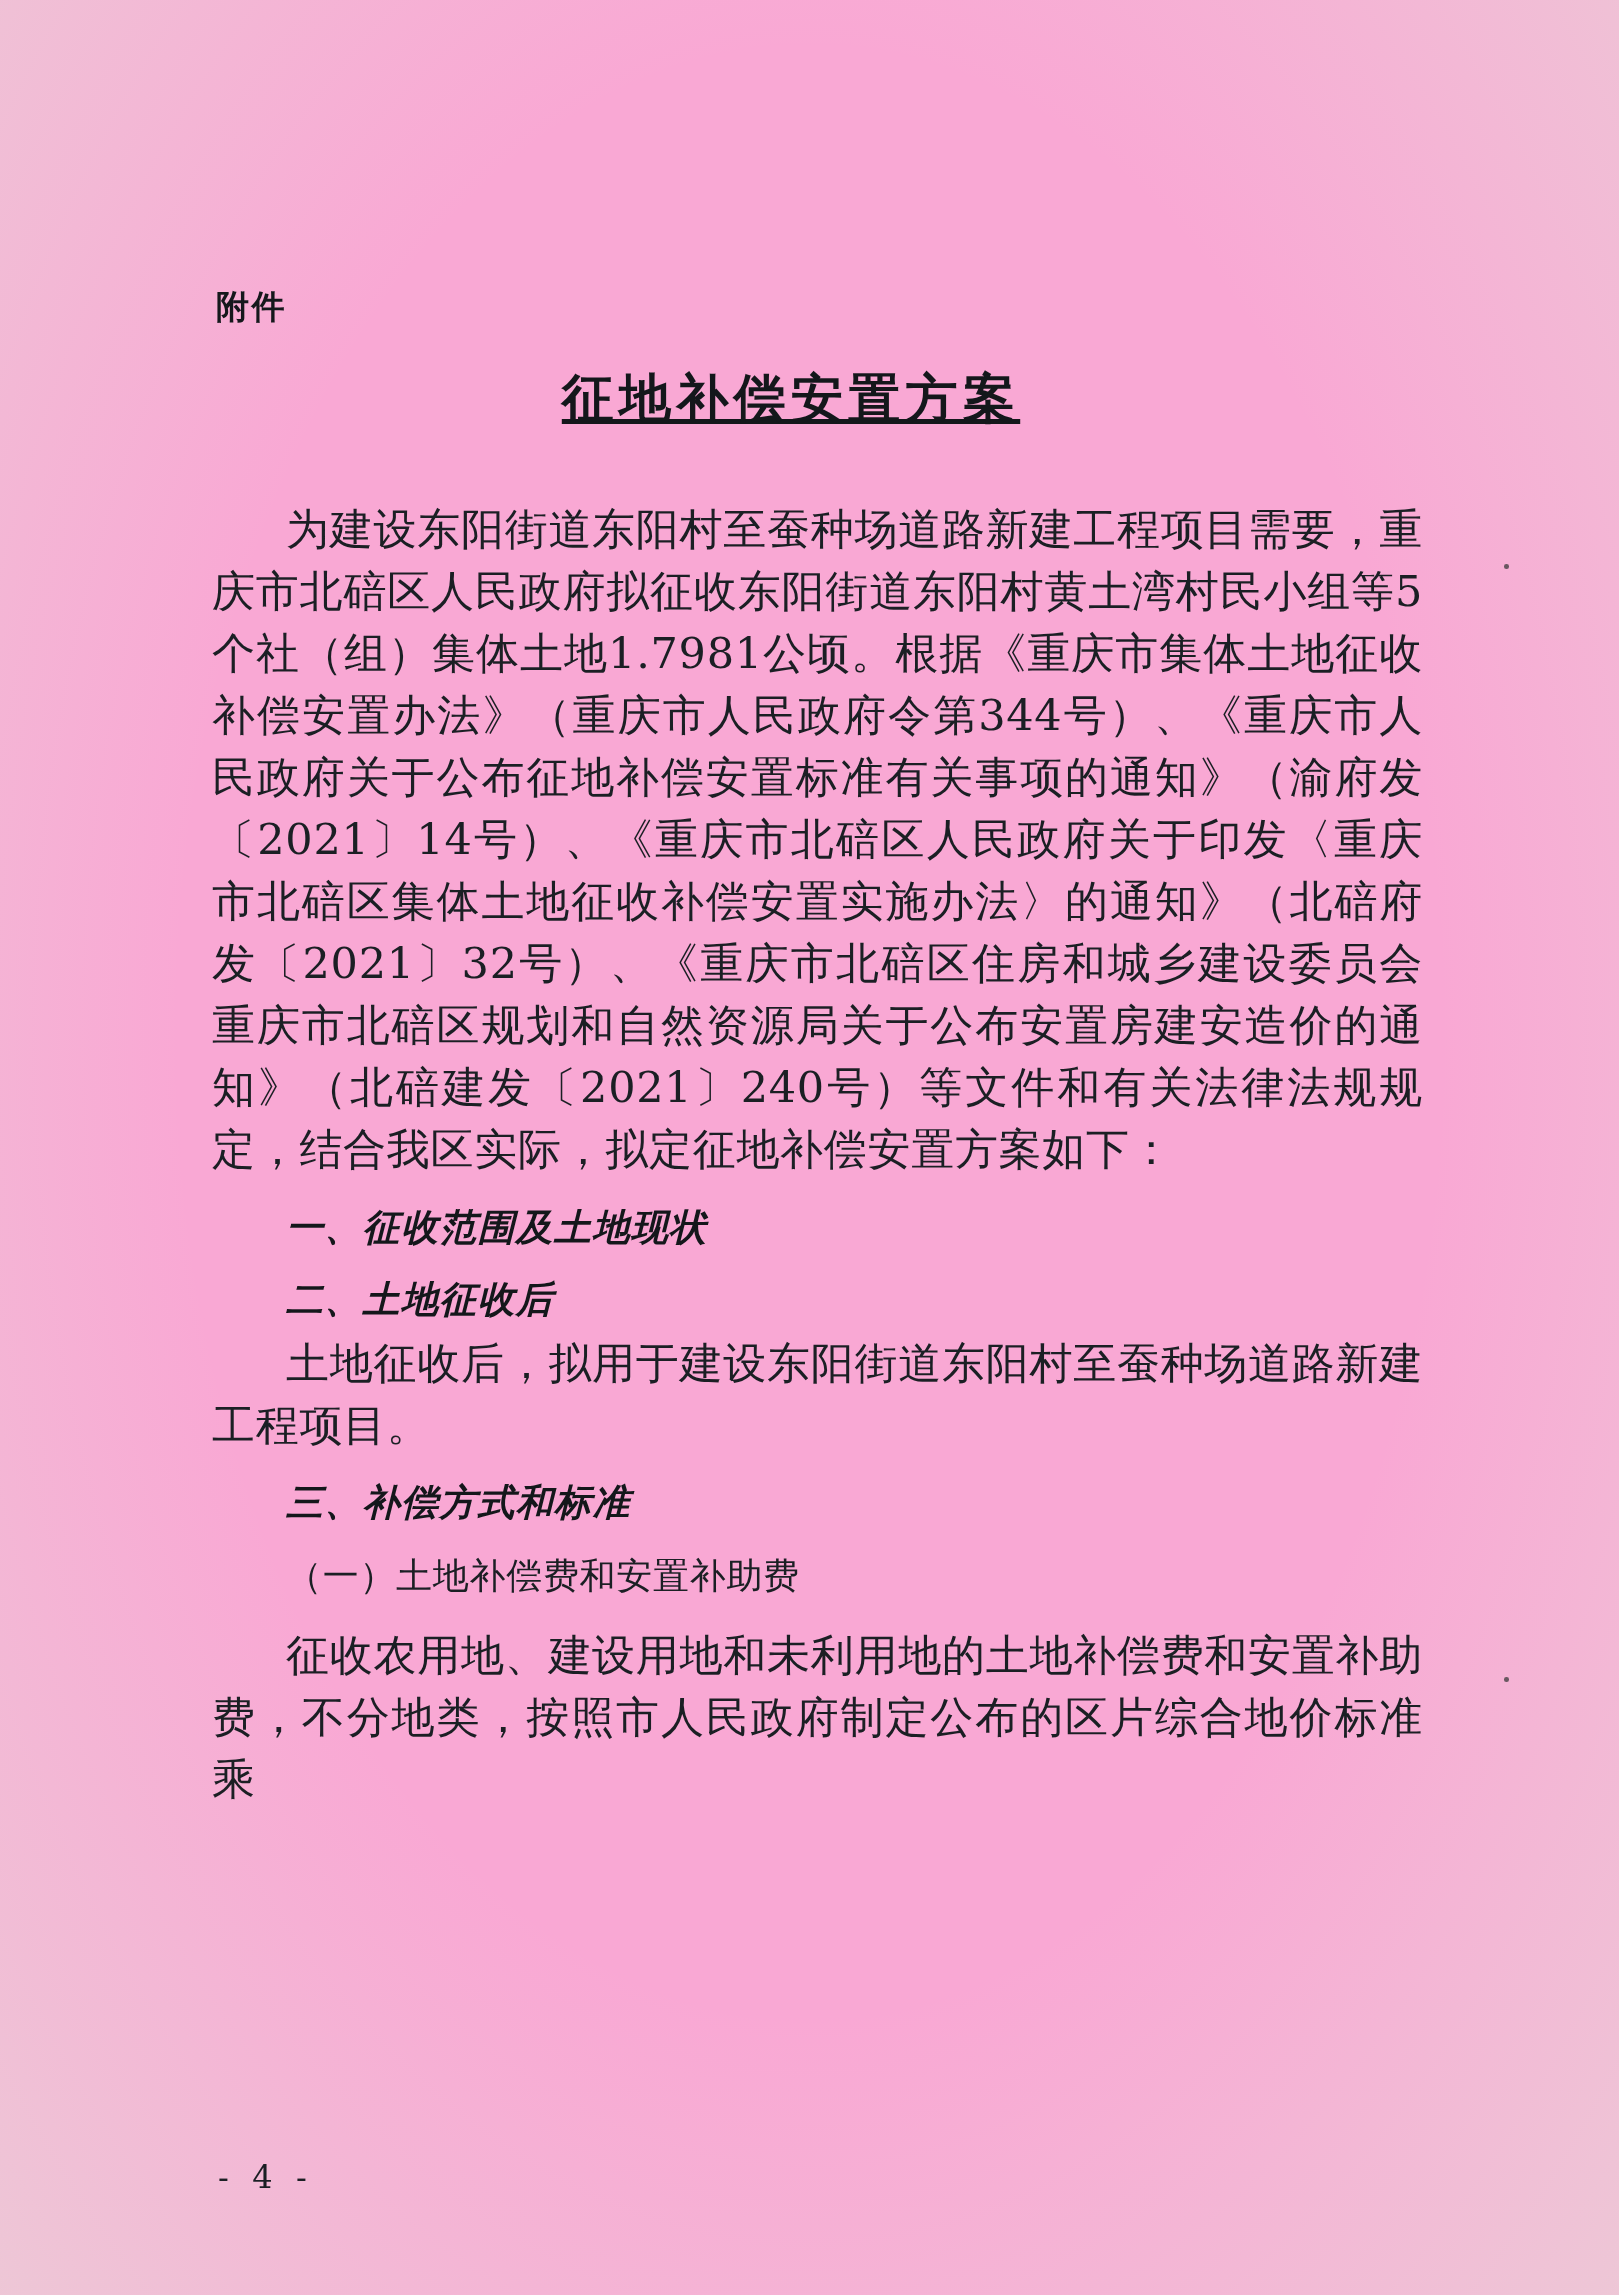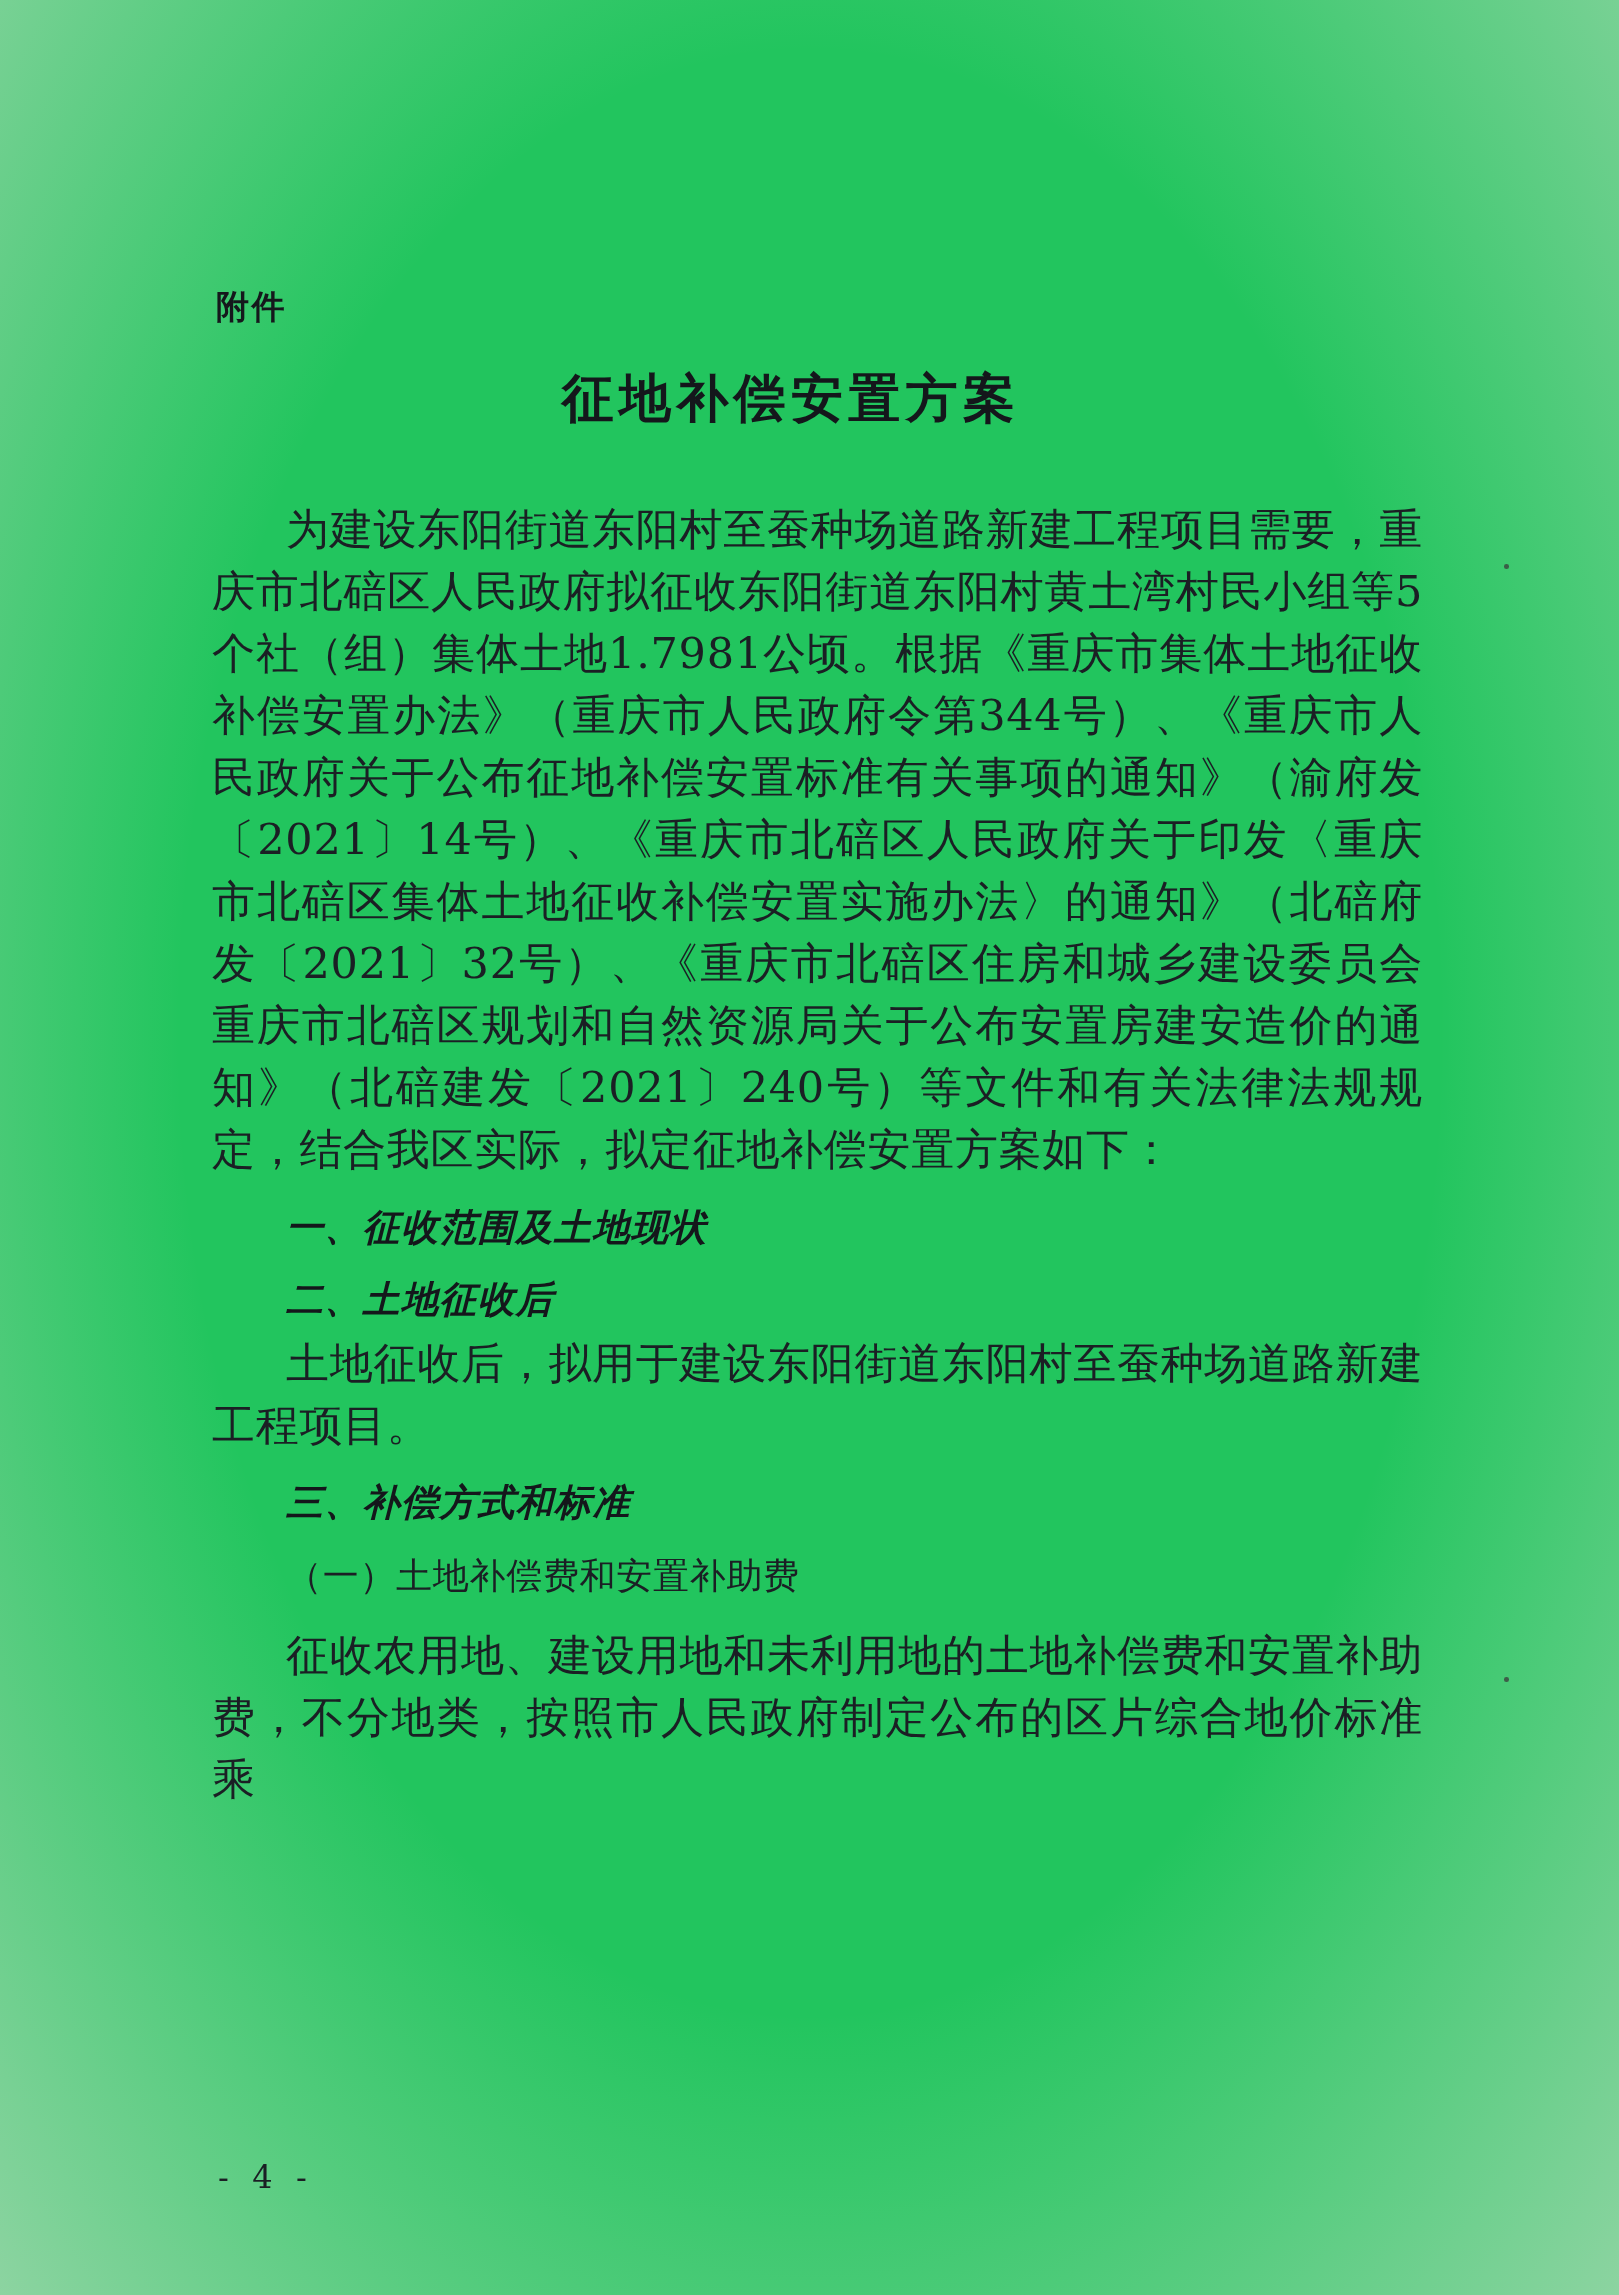--- a/index.html
+++ b/index.html
@@ -7,21 +7,21 @@
     padding: 0;
     background: #f2f0ec;
   }
   body {
     font-family: "DejaVu Serif", serif;
   }
   .page {
     position: relative;
     width: 1620px;
     height: 2295px;
-    background: #22c55e;
+    background: #f9a8d4;
     overflow: hidden;
   }
   
   .paper-tint {
     position: absolute;
     inset: 0;
     background:
       radial-gradient(ellipse at 50% 45%, rgba(255,255,255,0) 55%, rgba(228,224,216,0.55) 100%);
     pointer-events: none;
   }
@@ -41,20 +41,21 @@
   }
   .doc-title {
     text-align: center;
     font-family: "DejaVu Serif", serif;
     font-weight: bold;
     font-size: 52px;
     letter-spacing: 5.3px;
     color: #14171b;
     margin: 34px 0 16px 0;
     padding-right: 53px;
+    text-decoration: underline;
   }
   .body-block {
     margin-top: 64px;
   }
   p.para {
     font-size: 43px;
     line-height: 62px;
     color: #1b1f24;
     margin: 0;
     text-align: justify;

